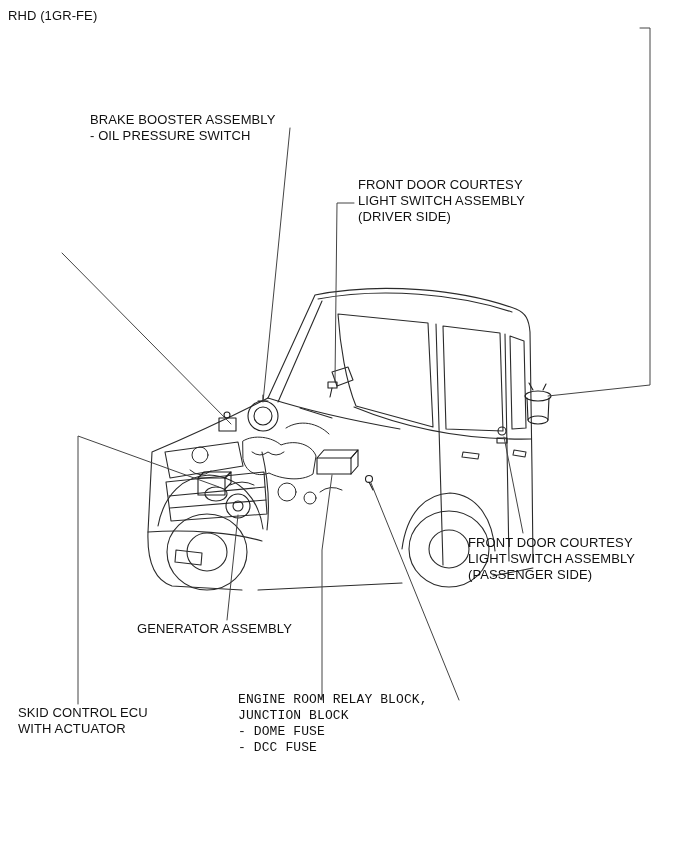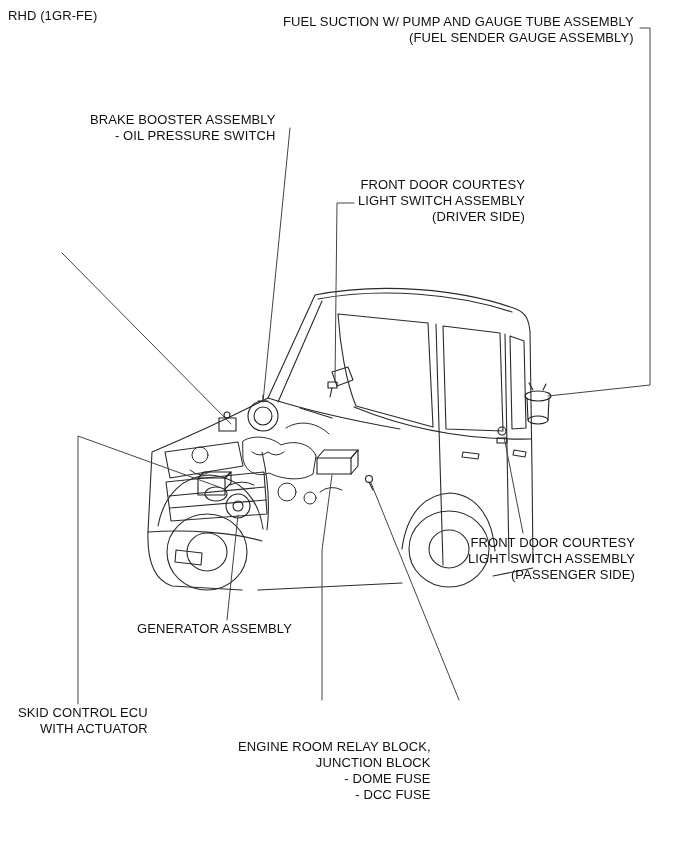--- a/index.html
+++ b/index.html
@@ -4,21 +4,20 @@
 <style>
   * { margin:0; padding:0; box-sizing:border-box; }
   html,body { background:#ffffff; }
   .stage {
     position:relative;
     width:690px;
     height:854px;
     background:#ffffff;
     overflow:hidden;
     font-family:"Liberation Sans", sans-serif;
-    text-align:right;
   }
   .diagram-svg { position:absolute; left:0; top:0; }
   .label {
     position:absolute;
     font-size:13px;
     line-height:16px;
     color:#111111;
     white-space:pre-line;
     letter-spacing:0.1px;
   }
@@ -137,39 +136,37 @@
       <polyline points="504,437 523,533"></polyline>
       <polyline points="227,620 238,515"></polyline>
       <polyline points="78,704 78,436 219,487"></polyline>
       <polyline points="322,700 322,550 332,475"></polyline>
       <polyline points="459,700 371,483"></polyline>
     </g>
   </svg>
 
   <div class="label" style="left:8px; top:8px;">RHD (1GR-FE)</div>
 
-  <div class="label" style="left:283px; top:14px;">FUEL SUCTION W/ PUMP AND GAUGE TUBE ASSEMBLY
-(FUEL SENDER GAUGE ASSEMBLY)</div>
 
   <div class="label" style="left:90px; top:112px;">BRAKE BOOSTER ASSEMBLY
 - OIL PRESSURE SWITCH</div>
 
 
   <div class="label" style="left:358px; top:177px;">FRONT DOOR COURTESY
 LIGHT SWITCH ASSEMBLY
 (DRIVER SIDE)</div>
 
   <div class="label" style="left:468px; top:535px;">FRONT DOOR COURTESY
 LIGHT SWITCH ASSEMBLY
 (PASSENGER SIDE)</div>
 
   <div class="label" style="left:18px; top:705px;">SKID CONTROL ECU
 WITH ACTUATOR</div>
 
   <div class="label" style="left:137px; top:621px;">GENERATOR ASSEMBLY</div>
 
-  <div class="label" style="left:238px; top:739px;">ENGINE ROOM RELAY BLOCK,
+  <div class="label" style="left:238px; top:692px;font-family:Liberation Mono, monospace;">ENGINE ROOM RELAY BLOCK,
 JUNCTION BLOCK
 - DOME FUSE
 - DCC FUSE</div>
 
 
 </div>
 
 </body></html>

